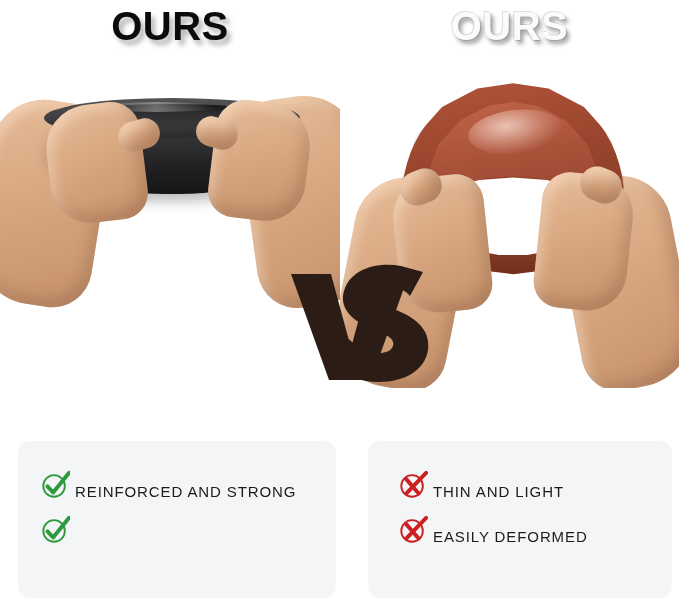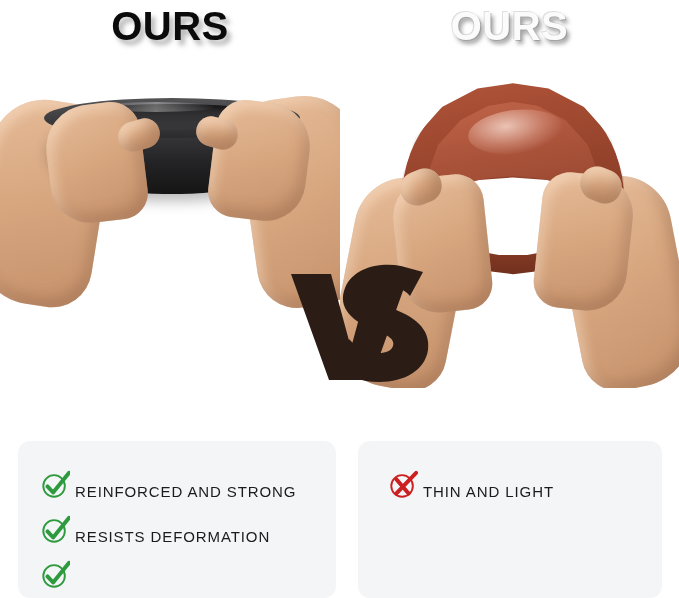--- a/index.html
+++ b/index.html
@@ -214,21 +214,21 @@
 
   
   .panel {
     position: absolute;
     top: 441px;
     height: 157px;
     background: #f4f5f7;
     border-radius: 12px;
   }
   .panel-left  { left: 18px;  width: 318px; }
-  .panel-right { left: 358px; width: 304px; }
+  .panel-right { left: 368px; width: 304px; }
 
   .feature-list {
     position: absolute;
     left: 0; top: 0;
     width: 100%; height: 100%;
     padding: 14px 0 0 0;
     box-sizing: border-box;
   }
   .feature-item {
     display: flex;
@@ -312,29 +312,20 @@
       <div class="feature-item">
         <span class="feature-icon">
           <svg viewBox="0 0 32 32" xmlns="http://www.w3.org/2000/svg">
             <circle cx="15" cy="17" r="11.5" fill="none" stroke="#2e9a3e" stroke-width="2"></circle>
             <path d="M8 17.5 L14 24 L31 3" fill="none" stroke="#2e9a3e" stroke-width="4.2" stroke-linecap="round" stroke-linejoin="round"></path>
           </svg>
         </span>
         <span class="feature-label">REINFORCED AND STRONG</span>
       </div>
 
-      <div class="feature-item">
-        <span class="feature-icon">
-          <svg viewBox="0 0 32 32" xmlns="http://www.w3.org/2000/svg">
-            <circle cx="15" cy="17" r="11.5" fill="none" stroke="#2e9a3e" stroke-width="2"></circle>
-            <path d="M8 17.5 L14 24 L31 3" fill="none" stroke="#2e9a3e" stroke-width="4.2" stroke-linecap="round" stroke-linejoin="round"></path>
-          </svg>
-        </span>
-        <span class="feature-label">RESISTS DEFORMATION</span>
-      </div>
 
       <div class="feature-item">
         <span class="feature-icon">
           <svg viewBox="0 0 32 32" xmlns="http://www.w3.org/2000/svg">
             <circle cx="15" cy="17" r="11.5" fill="none" stroke="#2e9a3e" stroke-width="2"></circle>
             <path d="M8 17.5 L14 24 L31 3" fill="none" stroke="#2e9a3e" stroke-width="4.2" stroke-linecap="round" stroke-linejoin="round"></path>
           </svg>
         </span>
       </div>
 
@@ -348,18 +339,28 @@
         <span class="feature-icon">
           <svg viewBox="0 0 32 32" xmlns="http://www.w3.org/2000/svg">
             <circle cx="15" cy="17" r="11.5" fill="none" stroke="#cc1f1f" stroke-width="2"></circle>
             <path d="M9 10 L22 25" fill="none" stroke="#cc1f1f" stroke-width="4.2" stroke-linecap="round"></path>
             <path d="M9 25 L30 3" fill="none" stroke="#cc1f1f" stroke-width="4.2" stroke-linecap="round"></path>
           </svg>
         </span>
         <span class="feature-label">THIN AND LIGHT</span>
       </div>
 
+      <div class="feature-item">
+        <span class="feature-icon">
+          <svg viewBox="0 0 32 32" xmlns="http://www.w3.org/2000/svg">
+            <circle cx="15" cy="17" r="11.5" fill="none" stroke="#cc1f1f" stroke-width="2"></circle>
+            <path d="M9 10 L22 25" fill="none" stroke="#cc1f1f" stroke-width="4.2" stroke-linecap="round"></path>
+            <path d="M9 25 L30 3" fill="none" stroke="#cc1f1f" stroke-width="4.2" stroke-linecap="round"></path>
+          </svg>
+        </span>
+        <span class="feature-label">EASILY DEFORMED</span>
+      </div>
 
 
     </div>
   </div>
 
 </div>
 
 </body></html>

